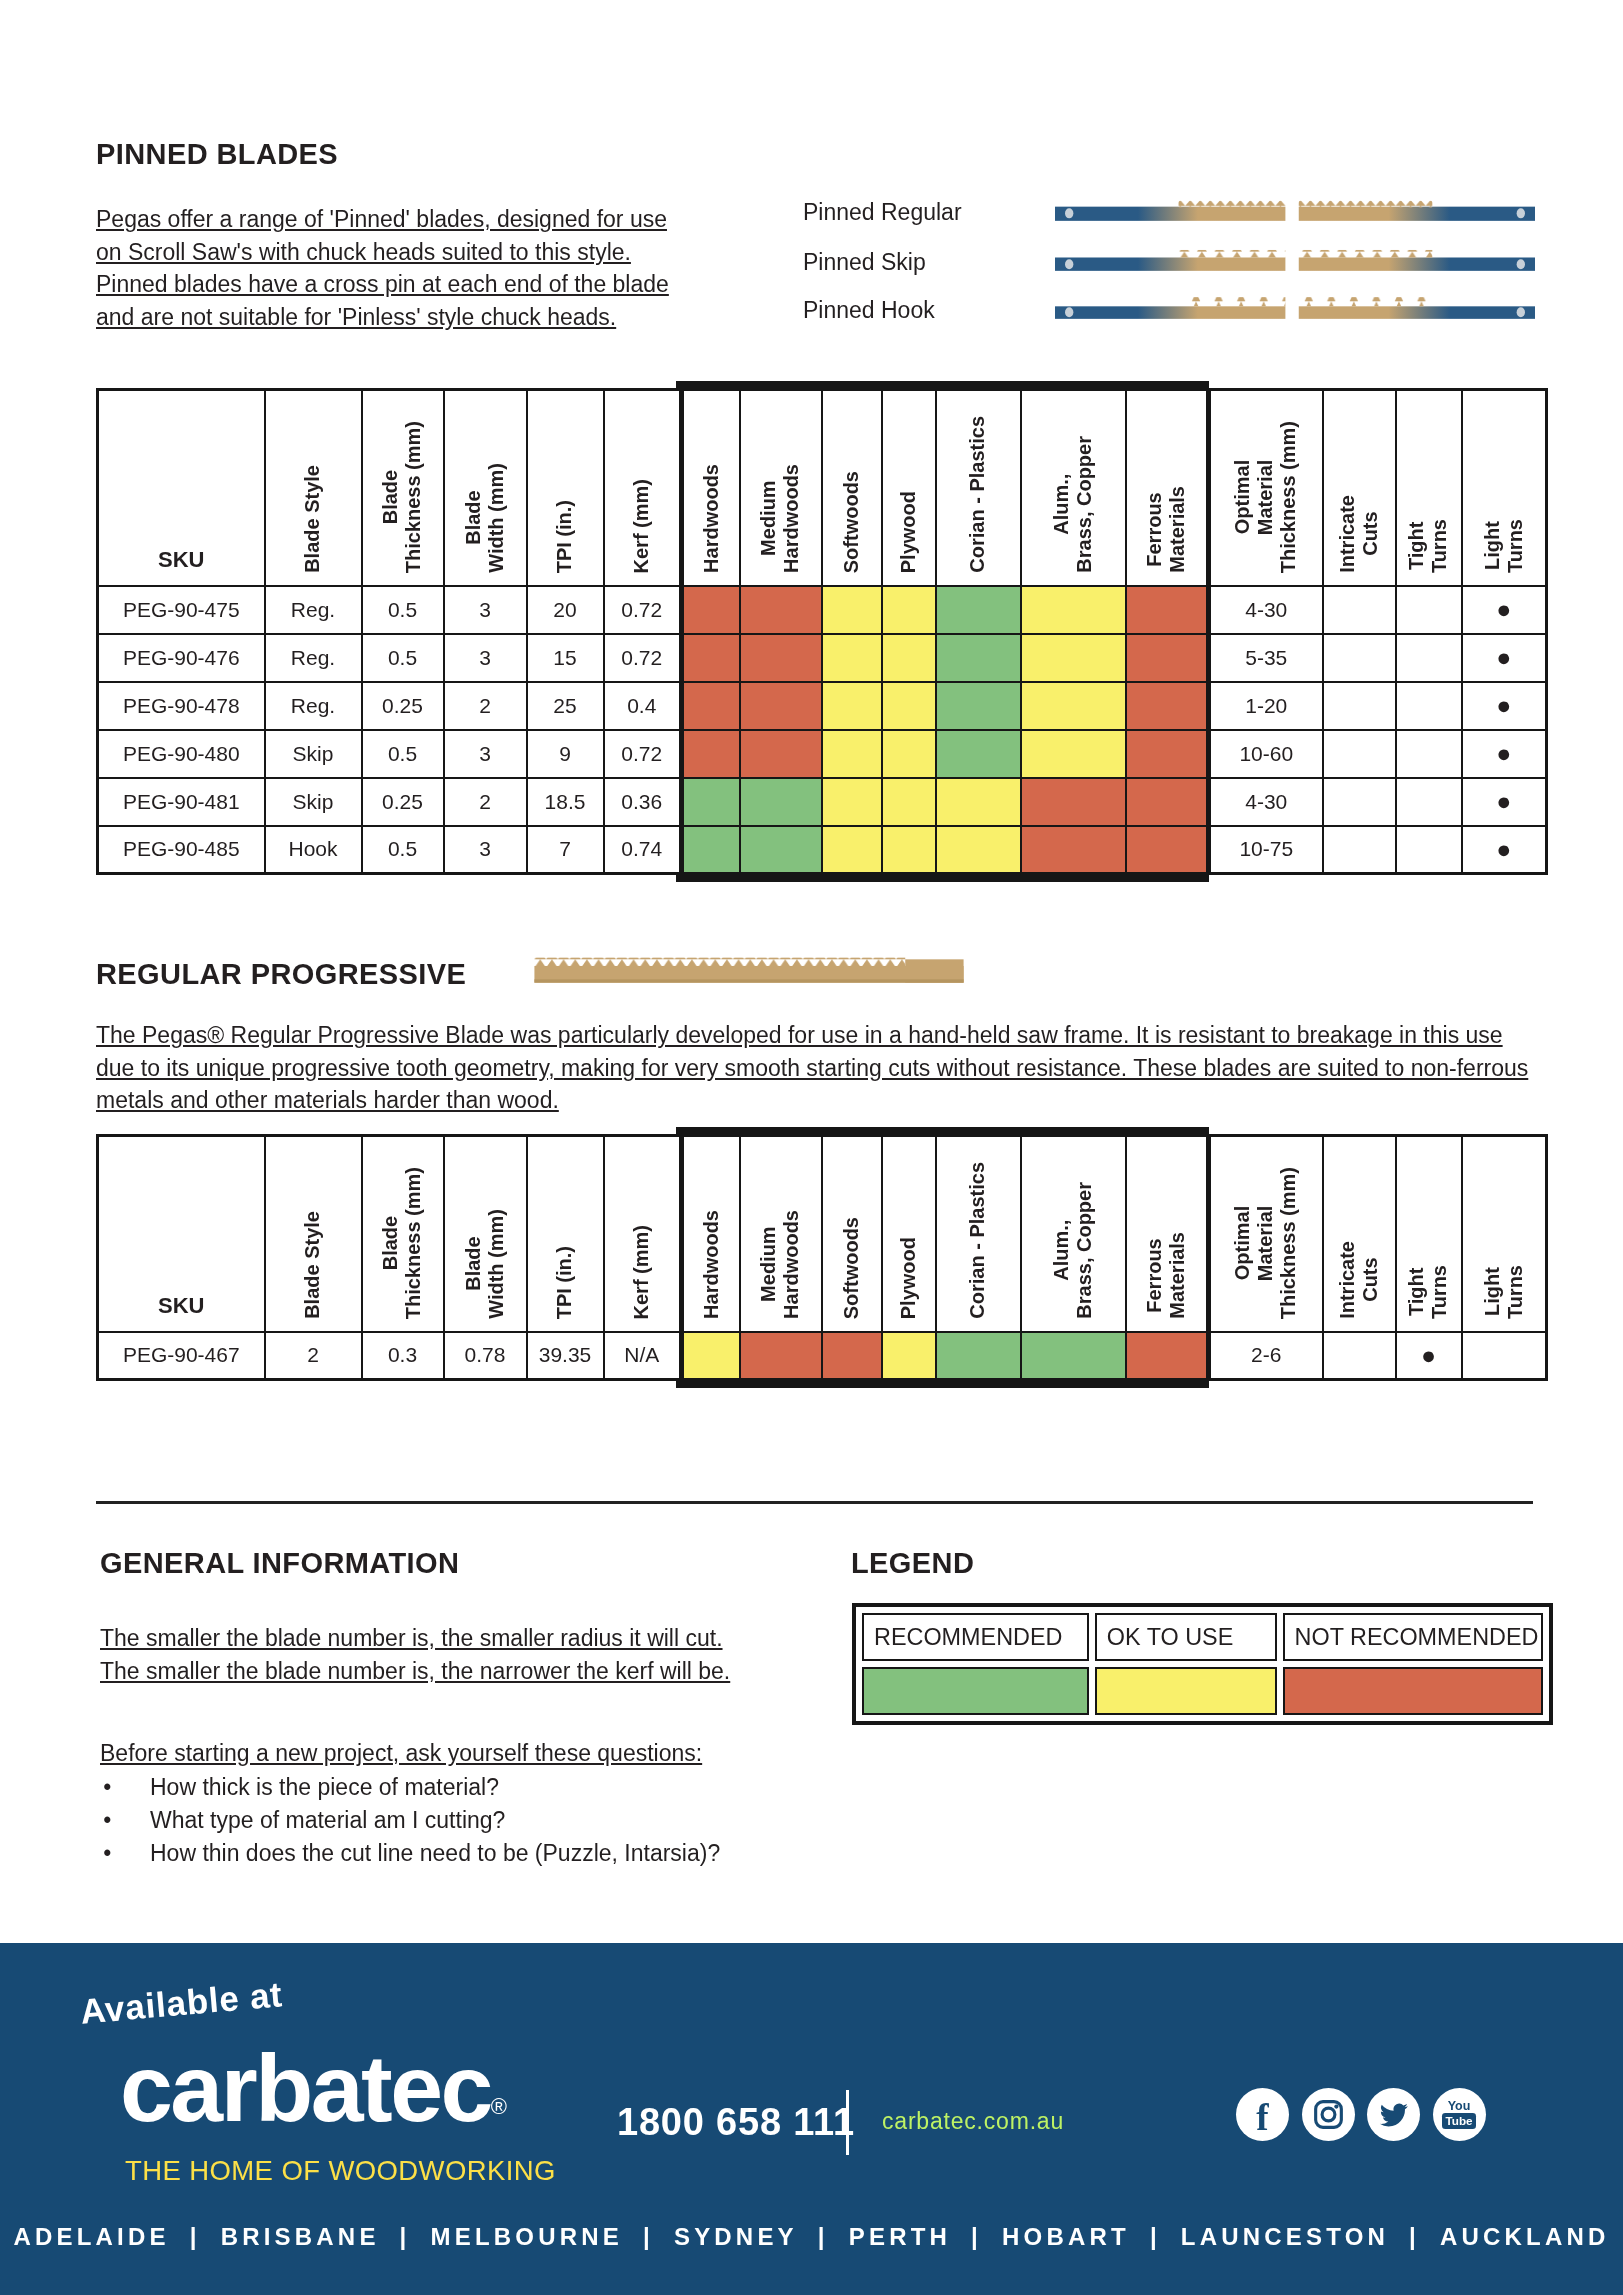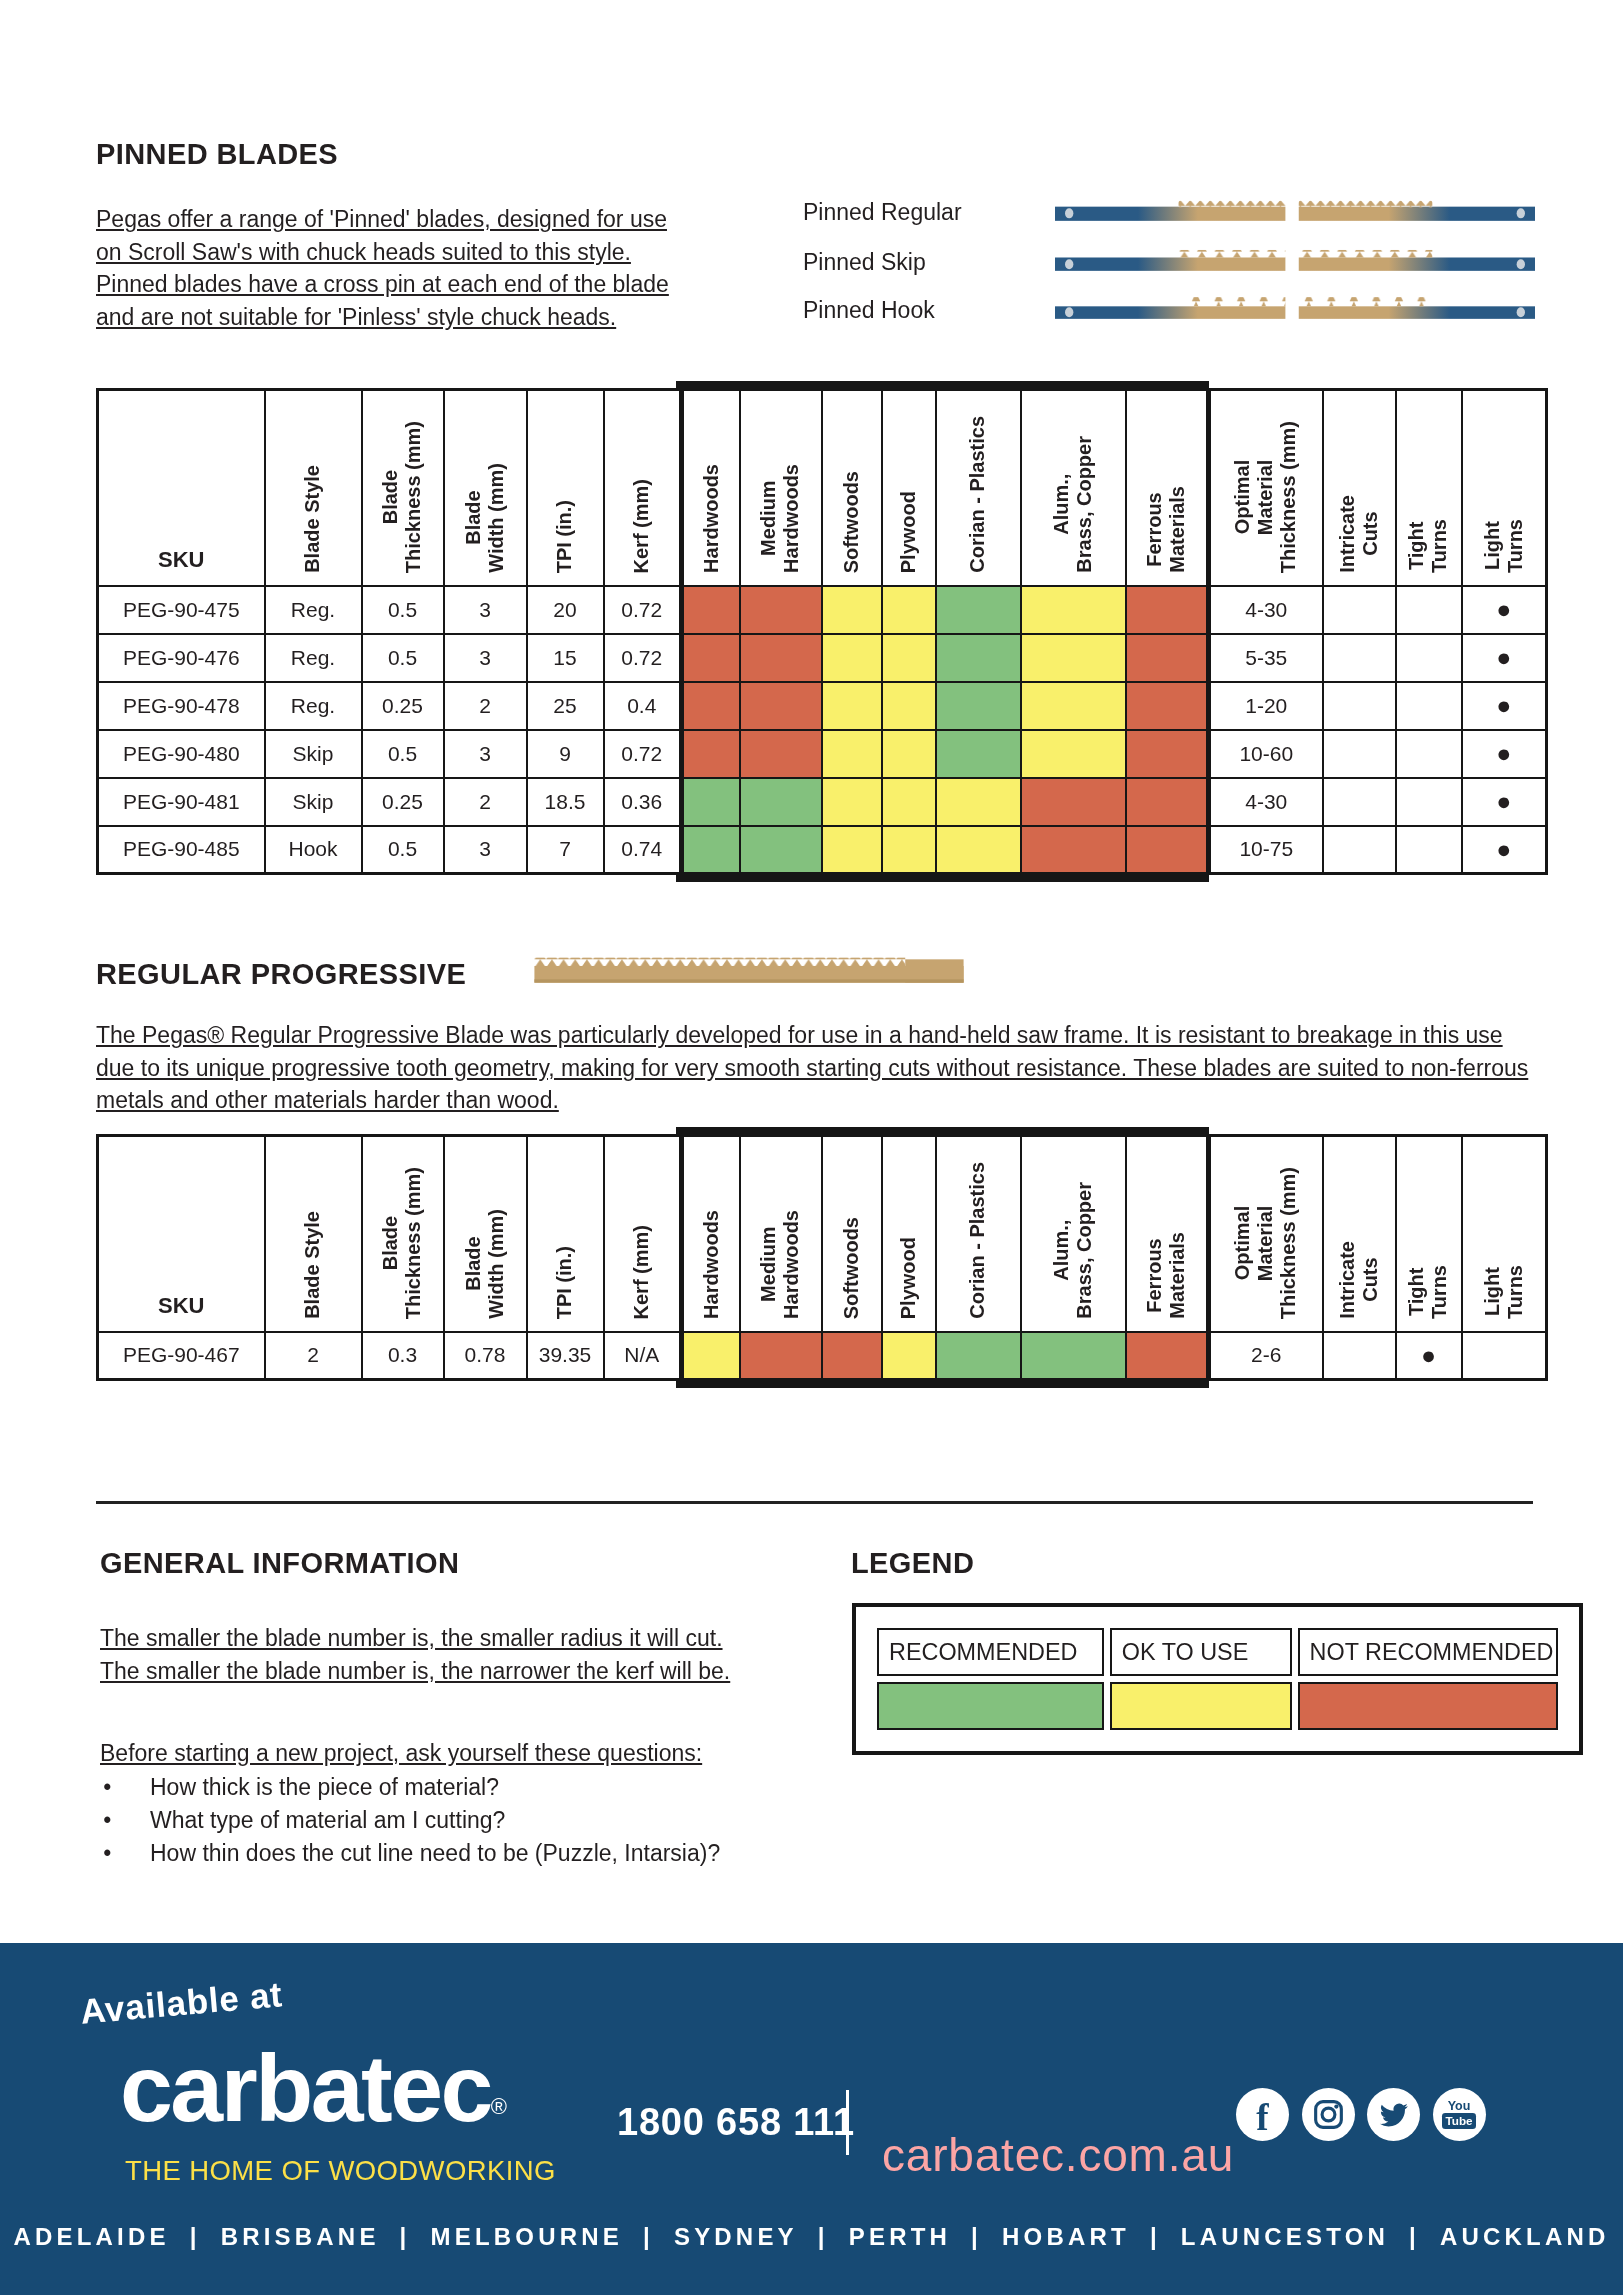--- a/index.html
+++ b/index.html
@@ -33,40 +33,40 @@
   table.blades td.dot { font-size:25px; }
   .mat-first { border-left-width:5px !important; }
   .mat-last  { border-right-width:5px !important; }
   .grpbar { position:absolute; left:580px; width:533px; height:10px; background:#161616; }
 
   
   .divider { position:absolute; left:96px; width:1437px; height:3.3px; background:#222; }
 
   
   .legend-box {
-    position:absolute; border:4.2px solid #161616; background:#fff; padding:21px;
+    position:absolute; border:4.2px solid #161616; background:#fff; padding:6px;
     display:grid; grid-template-columns:227px 182px 260px; grid-auto-rows:48px; gap:5.8px;
   }
   .legend-box .lab { border:2.5px solid #161616; display:flex; align-items:center; padding-left:10px; font-size:23.4px; }
   .legend-box .swatch { border:2.1px solid #161616; }
 
   
   .qlist { list-style:none; }
   .qlist li { position:relative; padding-left:50px; font-size:23px; line-height:1.42; }
   .qlist li::before { content:"•"; position:absolute; left:3.3px; }
 
   
   .footer { position:absolute; left:0; top:1943px; width:1623px; height:352px; }
   .avail { position:absolute; left:80px; top:40px; color:#fff; font-size:35px; font-weight:600; transform:rotate(-5deg); letter-spacing:0.8px; }
   .brand { position:absolute; left:120px; top:98px; color:#fff; font-size:95px; font-weight:bold; letter-spacing:-2.5px; line-height:1; }
   .brand sup { font-size:22px; font-weight:normal; vertical-align:6.7px; letter-spacing:0; }
   .tagline { position:absolute; left:125px; top:212px; font-size:27.5px; letter-spacing:0.4px; font-weight:500; }
   .phone { position:absolute; left:617px; top:158px; color:#fff; font-size:38px; font-weight:bold; letter-spacing:0.8px; }
   .fsep { position:absolute; left:846px; top:147px; width:3.3px; height:65px; background:#fff; }
-  .website { position:absolute; left:882px; top:165px; color:#fca5a5; font-size:46px; letter-spacing:0.8px;margin-top:20px; }
+  .website { position:absolute; left:882px; top:165px; color:#bef264; font-size:23px; letter-spacing:0.8px; }
   .social { position:absolute; left:1236px; top:145px; display:flex; gap:12.5px; }
   .scircle { width:53px; height:53px; border-radius:50%; background:#fff; display:flex; align-items:center; justify-content:center; }
   .fb-f { font-size:37px; font-weight:bold; font-family:"Liberation Serif", serif; margin-top:6.7px; }
   .yt { display:flex; flex-direction:column; align-items:center; font-weight:bold; line-height:1; }
   .yt .yt-top { font-size:12.5px; }
   .yt .yt-bot { color:#fff; font-size:11.7px; border-radius:3.3px; padding:1.7px 3.3px 2.5px; margin-top:0.8px; }
   .cities { position:absolute; left:0; top:280px; width:100%; text-align:center; color:#fff; font-size:24px; font-weight:bold; letter-spacing:4.2px; }
   .cities .sep { margin:0 20px; font-weight:bold; }
 </style>
 </head>

